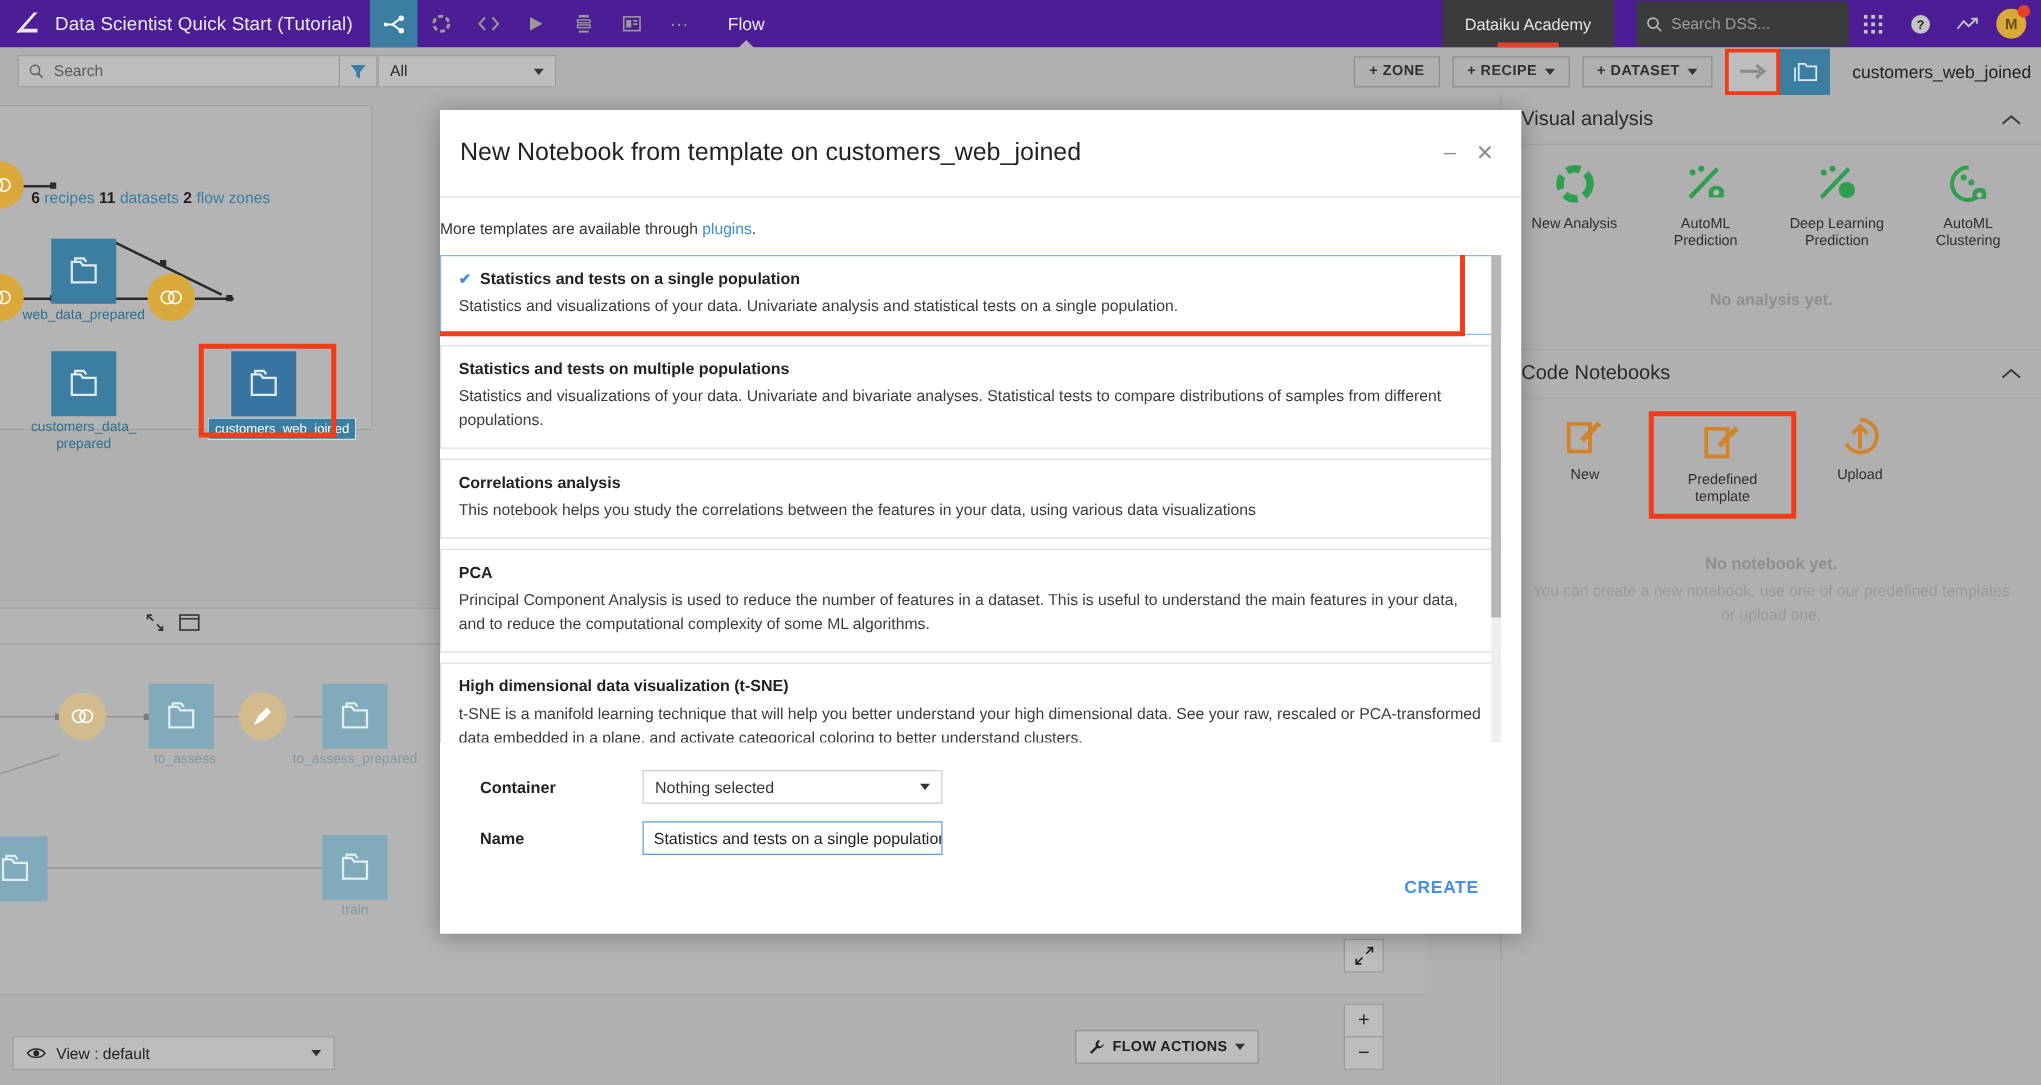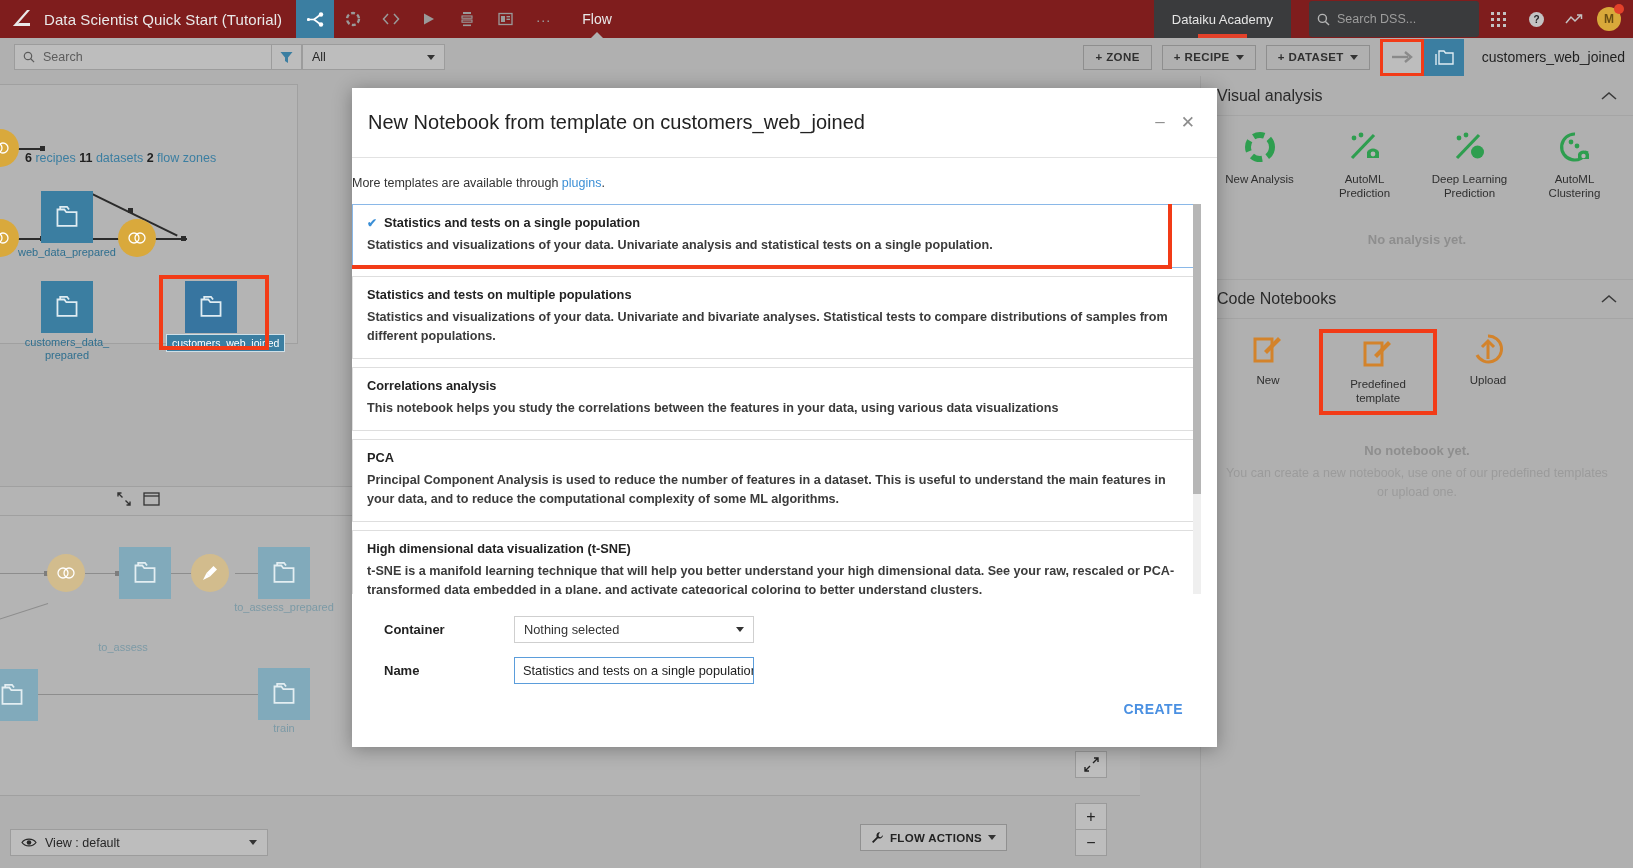--- a/index.html
+++ b/index.html
@@ -8,21 +8,21 @@
     width: 1633px; height: 868px;
     overflow: hidden;
     font-family: "Liberation Sans", sans-serif;
     background: #b0b0b0;
   }
   #root { position: relative; width: 1633px; height: 868px; }
 
   
   .topbar {
     position: absolute; top: 0; left: 0; width: 1633px; height: 38px;
-    background: #7f1d1d; display: flex; align-items: center;
+    background: #4c1d95; display: flex; align-items: center;
   }
   .logo-box { width: 44px; height: 38px; display: flex; align-items: center; justify-content: center; }
   .project-title {
     color: #e9e9e9; font-size: 15px; padding: 0 14px 0 0; white-space: nowrap;
     letter-spacing: .1px;
   }
   .nav-icons { display: flex; align-items: center; height: 38px; }
   .nav-ico {
     width: 38px; height: 38px; display: flex; align-items: center; justify-content: center;
     color: #9a9a9a; font-size: 15px;
@@ -167,21 +167,21 @@
   .modal-title { font-size: 20px; color:#222; }
   .modal-ctrls { margin-left:auto; display:flex; gap: 16px; color:#8d8d8d; font-size: 17px; padding-right:6px; }
   .modal-body { padding: 18px 16px 0 0; position:relative; height: 512px; }
   .more-templates { font-size: 12.5px; color:#333; margin: 0 0 14px 0; }
   .more-templates a { color:#3b8fd6; text-decoration:none; }
   .tpl-scroll { position:relative; height: 390px; overflow:hidden; }
   .tpl {
     border:1px solid #dedede; padding: 10px 14px 12px 14px; margin-bottom: 8px; background:#fff;
   }
   .tpl-title { font-size: 12.8px; font-weight: bold; color:#222; margin-bottom: 6px; }
-  .tpl-desc { font-size: 12.6px; color:#3b3b3b; line-height: 19px; font-weight: bold; }
+  .tpl-desc { font-size: 12.6px; color:#3b3b3b; line-height: 19px; }
   .tpl.selected { border:1px solid #8ab8e8; padding-left: 14px; }
   .tpl.selected .tpl-title::before {
     content: "✔"; color:#3b8fd6; font-size: 12px; margin-right: 7px;
   }
   .tpl-hl { position:absolute; left: -1px; top: -1px; width: 817px; height: 62px; outline: 4px solid #f23b17; pointer-events:none; }
   .tpl-scrollbar { position:absolute; right: 0px; top: 0; width: 8px; height: 390px; background:#efefef; }
   .tpl-scrollbar i { position:absolute; top: 0; left:0; width: 8px; height: 290px; background:#b6b6b6; display:block; }
 
   .form-row { display:flex; align-items:center; margin-top: 14px; }
   .form-label { width: 130px; font-size: 13px; font-weight:bold; color:#222;margin-left:32px; }
@@ -462,21 +462,21 @@
         <circle cx="6" cy="7" r="5" stroke="#fff" stroke-width="1.3" fill="none"></circle>
         <circle cx="12" cy="7" r="5" stroke="#fff" stroke-width="1.3" fill="none"></circle>
       </svg>
     </div>
     <div class="ds-node dim" style="left:119px; top:471px;">
       <svg width="30" height="26" viewBox="0 0 22 19">
         <path d="M4 4 H9 L10.5 6 H18 V16 H4 Z" stroke="#e3eef2" stroke-width="1.3" fill="none"></path>
         <path d="M6 4 V2 H11 L12.5 4" stroke="#e3eef2" stroke-width="1.3" fill="none"></path>
       </svg>
     </div>
-    <div class="ds-label dim" style="left:68px; top:525px;margin-top:40px;">to_assess</div>
+    <div class="ds-label dim" style="left:93px; top:525px;">to_assess</div>
 
     <div class="rc-node dim" style="left:191px; top:478px;">
       <svg width="20" height="19" viewBox="0 0 20 19">
         <path d="M13.5 2 L17 5.5 L10 12.5 L6.5 9 Z" fill="#fff"></path>
         <path d="M6.5 9 L3 16 L10 12.5 Z" fill="#fff"></path>
       </svg>
     </div>
     <div class="ds-node dim" style="left:258px; top:471px;">
       <svg width="30" height="26" viewBox="0 0 22 19">
         <path d="M4 4 H9 L10.5 6 H18 V16 H4 Z" stroke="#e3eef2" stroke-width="1.3" fill="none"></path>

